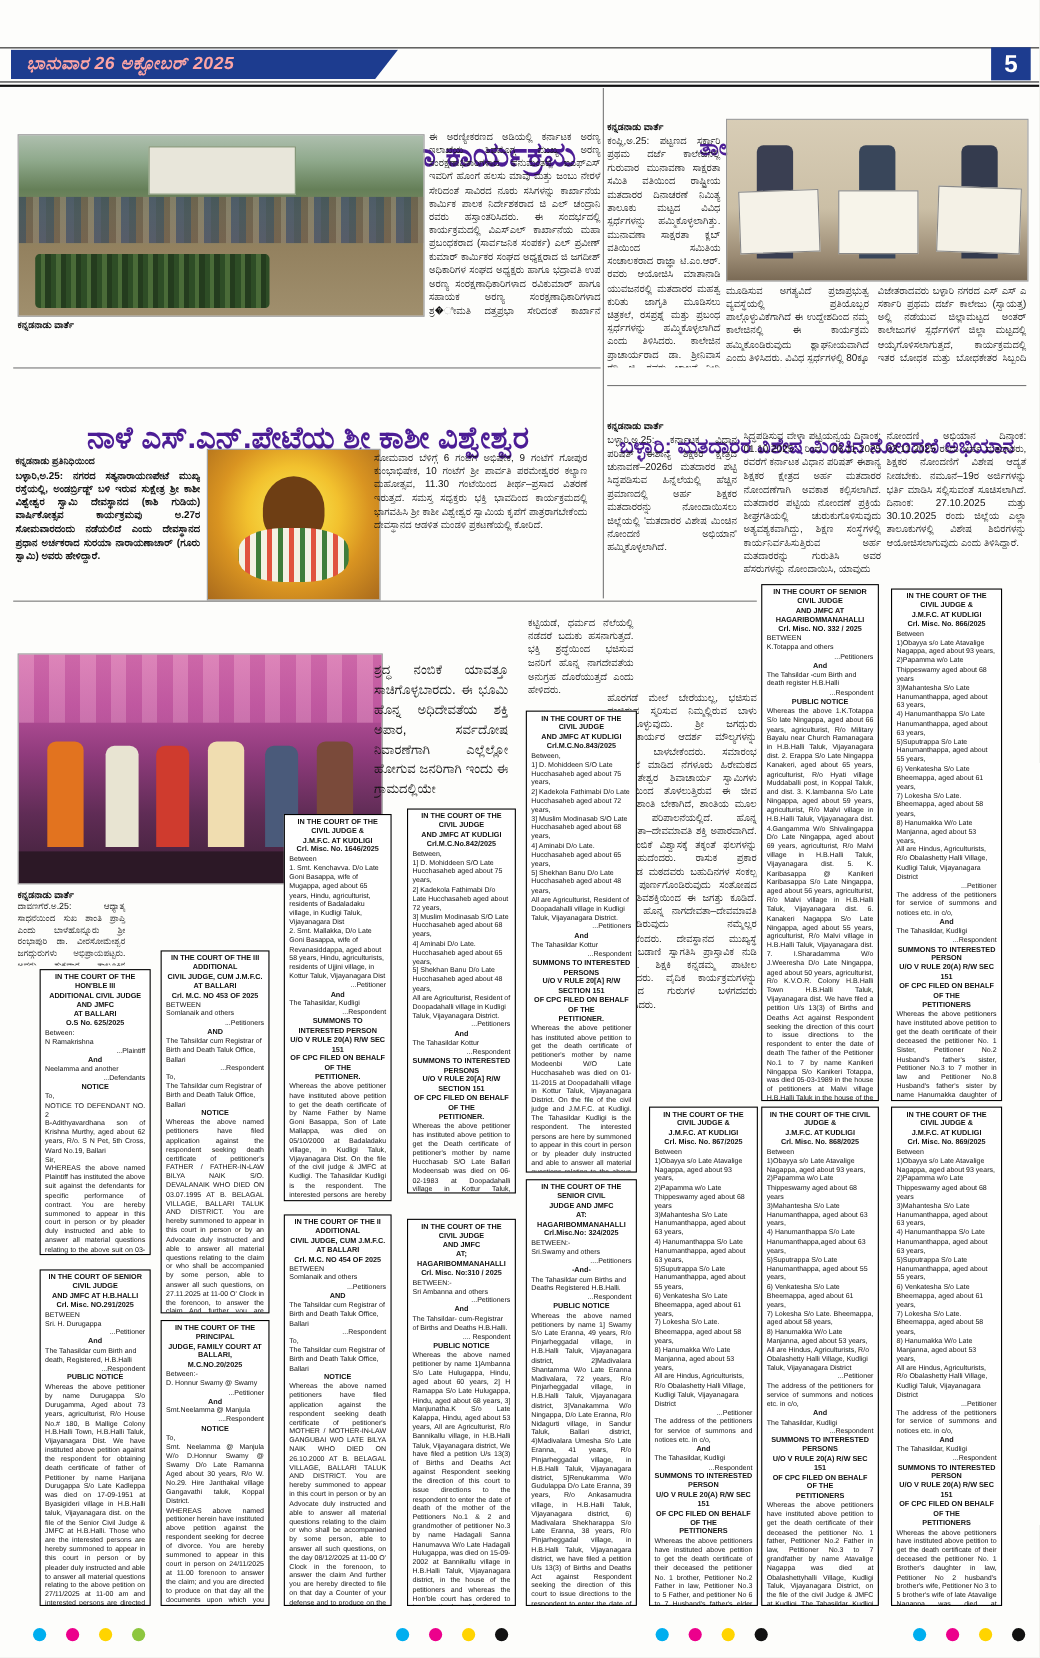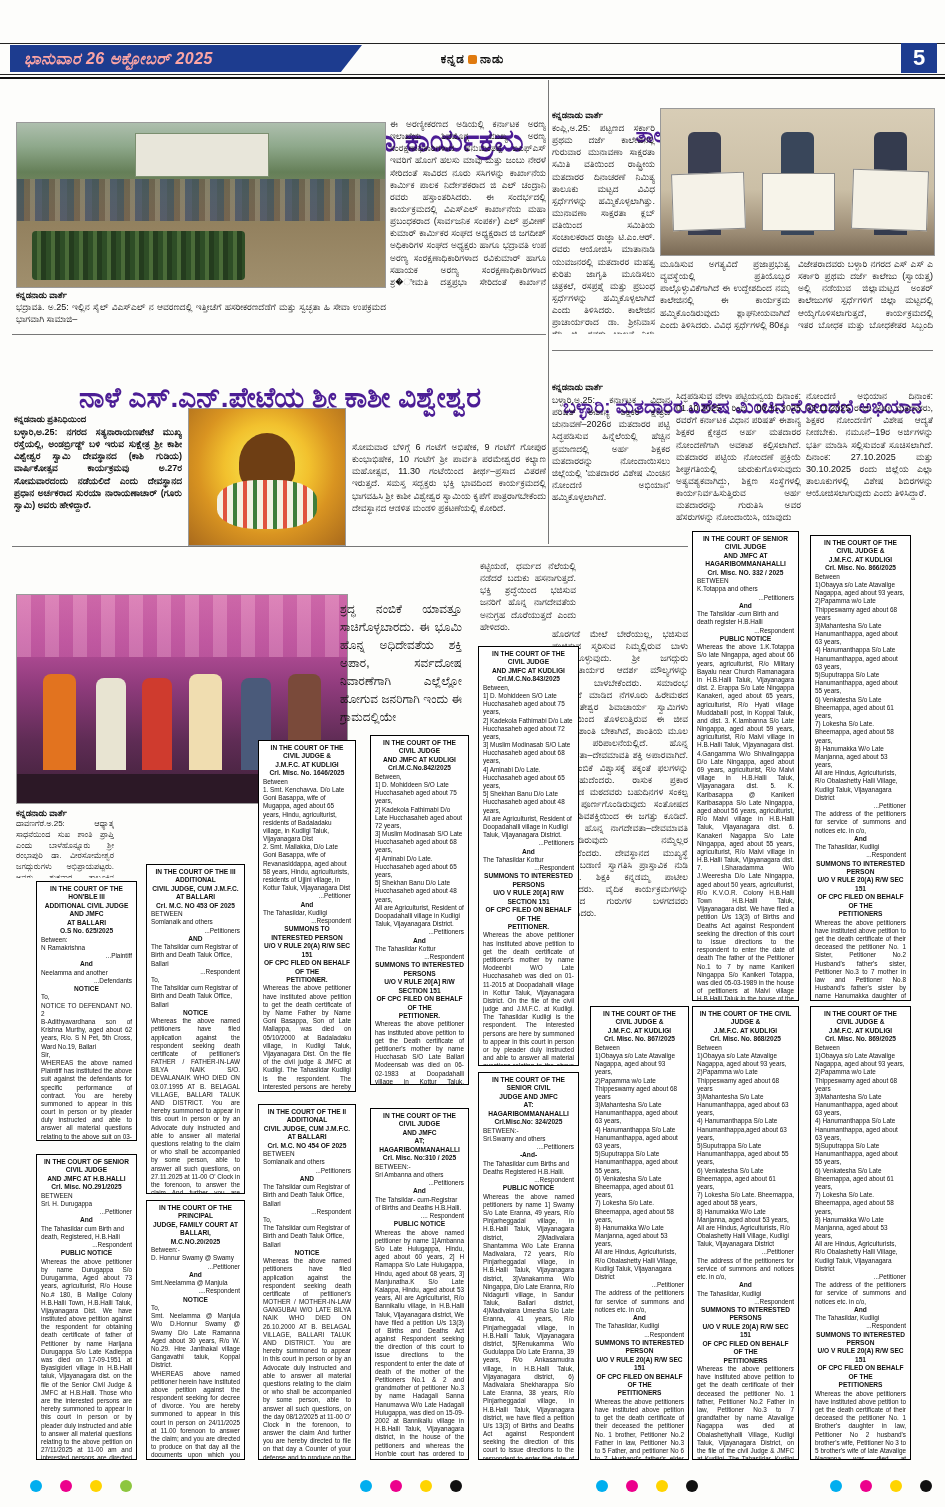--- a/index.html
+++ b/index.html
@@ -37,42 +37,38 @@
 </style>
 </head>
 <body>
 
 <div id="page">
 
   <div class="mh-rule" style="top:43px;"></div>
   <div class="datebox">
     <span>ಭಾನುವಾರ 26 ಅಕ್ಟೋಬರ್ 2025</span>
   </div>
-  <div class="papername">
-    <span>ಕನ್ನಡ</span><span class="logo-ic"></span><span>ನಾಡು</span>
-  </div>
   <div class="pagenumbox">5</div>
   <div class="mh-rule" style="top:74px;"></div>
   <div class="mh-rule" style="top:77px;height:2px;background:#111;"></div>
 
   <div class="vrule" style="left:548px;top:80px;height:464px;"></div>
   <div class="hrule" style="left:12px;top:334px;width:534px;"></div>
   <div class="hrule" style="left:552px;top:350px;width:381px;"></div>
   <div class="hrule" style="left:12px;top:546px;width:676px;"></div>
 
   <div class="hl" style="left:14px;top:84px;width:532px;font-size:31px;text-align:center;">ಹಸರೀಕರಣ ಮತ್ತು ಸ್ವಚ್ಛತಾ ಹಿ ಸೇವಾ ಕಾರ್ಯಕ್ರಮ</div>
   <div class="photo" style="left:16px;top:122px;width:368px;height:164px;background:linear-gradient(180deg,#aebfae 0%,#8fa98c 14%,#657f58 30%,#7d8a63 44%,#93815f 62%,#a08f6d 100%);">
     <div class="abs" style="left:32%;top:6%;width:36%;height:26%;background:#e8e6da;border:1px solid #7b8f6f;"></div>
     <div class="abs" style="left:0;top:34%;width:100%;height:26%;background:repeating-linear-gradient(90deg,#3c4a5a 0 7px,#6c5a4a 7px 13px,#8a7d6a 13px 18px,#44506b 18px 25px);opacity:.75;"></div>
     <div class="abs" style="left:4%;bottom:4%;width:58%;height:30%;background:repeating-linear-gradient(90deg,#2e4d26 0 5px,#4a6b38 5px 9px,#243c1e 9px 14px);border-radius:4px;"></div>
   </div>
   <div class="kcol kbody" style="left:390px;top:118px;width:156px;height:172px;">ಈ ಅರಣ್ಯೀಕರಣದ ಅಡಿಯಲ್ಲಿ ಕರ್ನಾಟಕ ಅರಣ್ಯ ಇಲಾಖೆಯ ಶಿವಮೊಗ್ಗ ಮುಖ್ಯ ಅರಣ್ಯ ಸಂರಕ್ಷಣಾಧಿಕಾರಿಗಳಾದ ಹನುಮಂತಪ್ಪ ಐಎಫ್ಎಸ್ ಇವರಿಗೆ ಹೊಂಗೆ ಹಲಸು ಮಾವು ಮತ್ತು ಜಂಬು ನೇರಳೆ ಸೇರಿದಂತೆ ಸಾವಿರದ ನೂರು ಸಸಿಗಳನ್ನು ಕಾರ್ಖಾನೆಯ ಕಾರ್ಮಿಕ ಪಾಲಕ ನಿರ್ದೇಶಕರಾದ ಜಿ ಎಲ್ ಚಂದ್ರಾನಿ ರವರು ಹಸ್ತಾಂತರಿಸಿದರು. ಈ ಸಂದರ್ಭದಲ್ಲಿ ಕಾರ್ಯಕ್ರಮದಲ್ಲಿ ವಿಎಸ್ಎಲ್ ಕಾರ್ಖಾನೆಯ ಮಹಾ ಪ್ರಬಂಧಕರಾದ (ಸಾರ್ವಜನಿಕ ಸಂಪರ್ಕ) ಎಲ್ ಪ್ರವೀಣ್ ಕುಮಾರ್ ಕಾರ್ಮಿಕರ ಸಂಘದ ಅಧ್ಯಕ್ಷರಾದ ಜಿ ಜಗದೀಶ್ ಅಧಿಕಾರಿಗಳ ಸಂಘದ ಅಧ್ಯಕ್ಷರು ಹಾಗೂ ಭದ್ರಾವತಿ ಉಪ ಅರಣ್ಯ ಸಂರಕ್ಷಣಾಧಿಕಾರಿಗಳಾದ ರವಿಕುಮಾರ್ ಹಾಗೂ ಸಹಾಯಕ ಅರಣ್ಯ ಸಂರಕ್ಷಣಾಧಿಕಾರಿಗಳಾದ ಶ್ರ�ೀಮತಿ ದತ್ತಪ್ರಭಾ ಸೇರಿದಂತೆ ಕಾರ್ಖಾನೆ ಕಾರ್ಮಿಕರು ಇನ್ನಿತರರು ಉಪಸ್ಥಿತರಿದ್ದರು.</div>
   <div class="kcol" style="left:16px;top:290px;width:370px;height:42px;">
     <div class="credit">ಕನ್ನಡನಾಡು ವಾರ್ತೆ</div>
-    <div class="kbody">ಭದ್ರಾವತಿ. ಅ.25: ಇಲ್ಲಿನ ಸೈಲ್ ವಿಎಸ್ಎಲ್ ನ ಆವರಣದಲ್ಲಿ ಇತ್ತೀಚೆಗೆ ಹಸರೀಕರಣದೆಡೆಗೆ ಮತ್ತು ಸ್ವಚ್ಛತಾ ಹಿ ಸೇವಾ ಉಪಕ್ರಮದ ಭಾಗವಾಗಿ ಸಾಮಾಜಿ–</div>
   </div>
 
   <div class="hl" style="left:552px;top:84px;width:381px;font-size:20px;text-align:right;">ತಾಲೂಕು ಮಟ್ಟದ ವಿವಿಧ ಸ್ಪರ್ಧೆಗಳ ಆಯೋಜನೆ</div>
   <div class="credit" style="position:absolute;left:552px;top:110px;">ಕನ್ನಡನಾಡು ವಾರ್ತೆ</div>
   <div class="photo" style="left:660px;top:108px;width:273px;height:146px;background:linear-gradient(180deg,#d8cdb6 0%,#cbbfa6 55%,#9b8b74 85%,#7a6a55 100%);">
     <div class="abs" style="left:10%;top:16%;width:12%;height:70%;background:#3a3f52;border-radius:6px 6px 0 0;"></div>
     <div class="abs" style="left:44%;top:16%;width:12%;height:70%;background:#39465a;border-radius:6px 6px 0 0;"></div>
     <div class="abs" style="left:78%;top:16%;width:12%;height:70%;background:#343b4e;border-radius:6px 6px 0 0;"></div>
     <div class="abs" style="left:4%;top:44%;width:26%;height:38%;background:#f5f2e8;border:1px solid #888;transform:rotate(-2deg);"></div>
     <div class="abs" style="left:37%;top:44%;width:26%;height:38%;background:#f7f4ea;border:1px solid #888;"></div>
@@ -82,21 +78,21 @@
   <div class="kcol kbody" style="left:660px;top:258px;width:130px;height:76px;">ಮೂಡಿಸುವ ಅಗತ್ಯವಿದೆ ಪ್ರಜಾಪ್ರಭುತ್ವ ವ್ಯವಸ್ಥೆಯಲ್ಲಿ ಪ್ರತಿಯೊಬ್ಬರ ಪಾಲ್ಗೊಳ್ಳುವಿಕೆಗಾಗಿದೆ ಈ ಉದ್ದೇಶದಿಂದ ನಮ್ಮ ಕಾಲೇಜಿನಲ್ಲಿ ಈ ಕಾರ್ಯಕ್ರಮ ಹಮ್ಮಿಕೊಂಡಿರುವುದು ಶ್ಲಾಘನೀಯವಾಗಿದೆ ಎಂದು ತಿಳಿಸಿದರು. ವಿವಿಧ ಸ್ಪರ್ಧೆಗಳಲ್ಲಿ 80ಕ್ಕೂ ಹೆಚ್ಚು ವಿದ್ಯಾರ್ಥಿಗಳು ಭಾಗವಹಿಸಿದ್ದರು.</div>
   <div class="kcol kbody" style="left:798px;top:258px;width:135px;height:76px;">ವಿಜೇತರಾದವರು ಬಳ್ಳಾರಿ ನಗರದ ಎಸ್ ಎಸ್ ಎ ಸರ್ಕಾರಿ ಪ್ರಥಮ ದರ್ಜೆ ಕಾಲೇಜು (ಸ್ವಾಯತ್ತ) ಅಲ್ಲಿ ನಡೆಯುವ ಜಿಲ್ಲಾಮಟ್ಟದ ಅಂತರ್ ಕಾಲೇಜುಗಳ ಸ್ಪರ್ಧೆಗಳಿಗೆ ಜಿಲ್ಲಾ ಮಟ್ಟದಲ್ಲಿ ಆಯ್ಕೆಗೊಳಿಸಲಾಗುತ್ತದೆ, ಕಾರ್ಯಕ್ರಮದಲ್ಲಿ ಇತರ ಬೋಧಕ ಮತ್ತು ಬೋಧಕೇತರ ಸಿಬ್ಬಂದಿ ಉಪಸ್ಥಿತರಿದ್ದರು.</div>
 
   <div class="hl" style="left:14px;top:342px;width:532px;font-size:28px;text-align:center;">ನಾಳೆ ಎಸ್.ಎನ್.ಪೇಟೆಯ ಶ್ರೀ ಕಾಶೀ ವಿಶ್ವೇಶ್ವರ</div>
   <div class="credit" style="position:absolute;left:14px;top:414px;">ಕನ್ನಡನಾಡು ಪ್ರತಿನಿಧಿಯಿಂದ</div>
   <div class="kcol kbody" style="left:14px;top:426px;width:168px;height:118px;font-weight:bold;">ಬಳ್ಳಾರಿ,ಅ.25: ನಗರದ ಸತ್ಯನಾರಾಯಣಪೇಟೆ ಮುಖ್ಯ ರಸ್ತೆಯಲ್ಲಿ, ಅಂಡರ್ಬ್ರಿಡ್ಜ್ ಬಳಿ ಇರುವ ಸುಕ್ಷೇತ್ರ ಶ್ರೀ ಕಾಶೀ ವಿಶ್ವೇಶ್ವರ ಸ್ವಾಮಿ ದೇವಸ್ಥಾನದ (ಕಾಶಿ ಗುಡಿಯ) ವಾರ್ಷಿಕೋತ್ಸವ ಕಾರ್ಯಕ್ರಮವು ಅ.27ರ ಸೋಮವಾರದಂದು ನಡೆಯಲಿದೆ ಎಂದು ದೇವಸ್ಥಾನದ ಪ್ರಧಾನ ಅರ್ಚಕರಾದ ಸುರಯಾ ನಾರಾಯಣಾಚಾರ್ (ಗೂರು ಸ್ವಾಮಿ) ಅವರು ಹೇಳಿದ್ದಾರೆ.</div>
   <div class="photo" style="left:188px;top:408px;width:156px;height:136px;background:radial-gradient(circle at 50% 42%,#f9ef56 0%,#f2c country 0,#f2c12e 38%,#d99421 62%,#a96a1c 100%);background:radial-gradient(circle at 50% 42%,#f9ef56 0%,#f2c12e 38%,#d99421 62%,#a96a1c 100%);">
     <div class="abs" style="left:32%;top:18%;width:36%;height:44%;background:#6e3e14;border-radius:50% 50% 40% 40%;"></div>
     <div class="abs" style="left:18%;top:52%;width:64%;height:36%;background:repeating-linear-gradient(90deg,#f3f1e4 0 6px,#e0533f 6px 10px,#f3f1e4 10px 16px,#3f7d3a 16px 20px);border-radius:40%;"></div>
   </div>
-  <div class="kcol kbody" style="left:352px;top:410px;width:194px;height:134px;margin-top:31px;">ಸೋಮವಾರ ಬೆಳಿಗ್ಗೆ 6 ಗಂಟೆಗೆ ಅಭಿಷೇಕ, 9 ಗಂಟೆಗೆ ಗೋಪುರ ಕುಂಭಾಭಿಷೇಕ, 10 ಗಂಟೆಗೆ ಶ್ರೀ ಪಾರ್ವತಿ ಪರಮೇಶ್ವರರ ಕಲ್ಯಾಣ ಮಹೋತ್ಸವ, 11.30 ಗಂಟೆಯಿಂದ ತೀರ್ಥ–ಪ್ರಸಾದ ವಿತರಣೆ ಇರುತ್ತದೆ. ಸಮಸ್ತ ಸದ್ಭಕ್ತರು ಭಕ್ತಿ ಭಾವದಿಂದ ಕಾರ್ಯಕ್ರಮದಲ್ಲಿ ಭಾಗವಹಿಸಿ ಶ್ರೀ ಕಾಶೀ ವಿಶ್ವೇಶ್ವರ ಸ್ವಾಮಿಯ ಕೃಪೆಗೆ ಪಾತ್ರರಾಗಬೇಕೆಂದು ದೇವಸ್ಥಾನದ ಆಡಳಿತ ಮಂಡಳಿ ಪ್ರಕಟಣೆಯಲ್ಲಿ ಕೋರಿದೆ.</div>
+  <div class="kcol kbody" style="left:340px;top:410px;width:194px;height:134px;">ಸೋಮವಾರ ಬೆಳಿಗ್ಗೆ 6 ಗಂಟೆಗೆ ಅಭಿಷೇಕ, 9 ಗಂಟೆಗೆ ಗೋಪುರ ಕುಂಭಾಭಿಷೇಕ, 10 ಗಂಟೆಗೆ ಶ್ರೀ ಪಾರ್ವತಿ ಪರಮೇಶ್ವರರ ಕಲ್ಯಾಣ ಮಹೋತ್ಸವ, 11.30 ಗಂಟೆಯಿಂದ ತೀರ್ಥ–ಪ್ರಸಾದ ವಿತರಣೆ ಇರುತ್ತದೆ. ಸಮಸ್ತ ಸದ್ಭಕ್ತರು ಭಕ್ತಿ ಭಾವದಿಂದ ಕಾರ್ಯಕ್ರಮದಲ್ಲಿ ಭಾಗವಹಿಸಿ ಶ್ರೀ ಕಾಶೀ ವಿಶ್ವೇಶ್ವರ ಸ್ವಾಮಿಯ ಕೃಪೆಗೆ ಪಾತ್ರರಾಗಬೇಕೆಂದು ದೇವಸ್ಥಾನದ ಆಡಳಿತ ಮಂಡಳಿ ಪ್ರಕಟಣೆಯಲ್ಲಿ ಕೋರಿದೆ.</div>
 
   <div class="hl" style="left:552px;top:356px;width:381px;font-size:19px;text-align:center;">ಬಳ್ಳಾರಿ: ಮತದಾರರ ವಿಶೇಷ ಮಿಂಚಿನ ನೋಂದಣಿ ಅಭಿಯಾನ</div>
   <div class="credit" style="position:absolute;left:552px;top:382px;">ಕನ್ನಡನಾಡು ವಾರ್ತೆ</div>
   <div class="kcol kbody" style="left:552px;top:394px;width:118px;height:136px;">ಬಳ್ಳಾರಿ,ಅ.25: ಕರ್ನಾಟಕ ವಿಧಾನ ಪರಿಷತ್ ಈಶಾನ್ಯ ಶಿಕ್ಷಕರ ಕ್ಷೇತ್ರದ ಚುನಾವಣೆ–2026ರ ಮತದಾರರ ಪಟ್ಟಿ ಸಿದ್ಧಪಡಿಸುವ ಹಿನ್ನೆಲೆಯಲ್ಲಿ ಹೆಚ್ಚಿನ ಪ್ರಮಾಣದಲ್ಲಿ ಅರ್ಹ ಶಿಕ್ಷಕರ ಮತದಾರರನ್ನು ನೋಂದಾಯಿಸಲು ಜಿಲ್ಲೆಯಲ್ಲಿ 'ಮತದಾರರ ವಿಶೇಷ ಮಿಂಚಿನ ನೋಂದಣಿ ಅಭಿಯಾನ' ಹಮ್ಮಿಕೊಳ್ಳಲಾಗಿದೆ.</div>
   <div class="kcol kbody" style="left:676px;top:390px;width:125px;height:140px;">ಸಿದ್ಧಪಡಿಸುವ ವೇಳಾ ಪಟ್ಟಿಯನ್ವಯ ದಿನಾಂಕ: 01.10.2025 ರಿಂದ 06.11.2025 ರವರೆಗೆ ಕರ್ನಾಟಕ ವಿಧಾನ ಪರಿಷತ್ ಈಶಾನ್ಯ ಶಿಕ್ಷಕರ ಕ್ಷೇತ್ರದ ಅರ್ಹ ಮತದಾರರ ನೋಂದಣೆಗಾಗಿ ಅವಕಾಶ ಕಲ್ಪಿಸಲಾಗಿದೆ. ಮತದಾರರ ಪಟ್ಟಿಯ ನೋಂದಣೆ ಪ್ರಕ್ರಿಯೆ ಶೀಘ್ರಗತಿಯಲ್ಲಿ ಚುರುಕುಗೊಳಿಸುವುದು ಅತ್ಯವಶ್ಯಕವಾಗಿದ್ದು, ಶಿಕ್ಷಣ ಸಂಸ್ಥೆಗಳಲ್ಲಿ ಕಾರ್ಯನಿರ್ವಹಿಸುತ್ತಿರುವ ಅರ್ಹ ಮತದಾರರನ್ನು ಗುರುತಿಸಿ ಅವರ ಹೆಸರುಗಳನ್ನು ನೋಂದಾಯಿಸಿ, ಯಾವುದು</div>
   <div class="kcol kbody" style="left:806px;top:390px;width:127px;height:140px;">ನೋಂದಣಿ ಅಭಿಯಾನ ದಿನಾಂಕ: 03.11.2025 ರಂದು ಅರ್ಹ ಮತದಾರರು, ಶಿಕ್ಷಕರ ನೋಂದಣಿಗೆ ವಿಶೇಷ ಆದ್ಯತೆ ನೀಡಬೇಕು. ನಮೂನೆ–19ರ ಅರ್ಜಿಗಳನ್ನು ಭರ್ತಿ ಮಾಡಿಸಿ ಸಲ್ಲಿಸುವಂತೆ ಸೂಚಿಸಲಾಗಿದೆ. ದಿನಾಂಕ: 27.10.2025 ಮತ್ತು 30.10.2025 ರಂದು ಜಿಲ್ಲೆಯ ಎಲ್ಲಾ ತಾಲೂಕುಗಳಲ್ಲಿ ವಿಶೇಷ ಶಿಬಿರಗಳನ್ನು ಆಯೋಜಿಸಲಾಗುವುದು ಎಂದು ತಿಳಿಸಿದ್ದಾರೆ.</div>
 
   <div class="photo" style="left:16px;top:594px;width:330px;height:208px;background:linear-gradient(180deg,#d977ae 0%,#b8509a 22%,#8f3b7c 44%,#5f2c55 70%,#3c2036 100%);">
     <div class="abs" style="left:0;top:0;width:100%;height:30%;background:repeating-linear-gradient(90deg,#e08ec0 0 14px,#c55fa4 0,#c55da4 14px 28px);opacity:.6;"></div>
     <div class="abs" style="left:8%;top:38%;width:10%;height:46%;background:#e2731f;border-radius:8px 8px 0 0;"></div>

